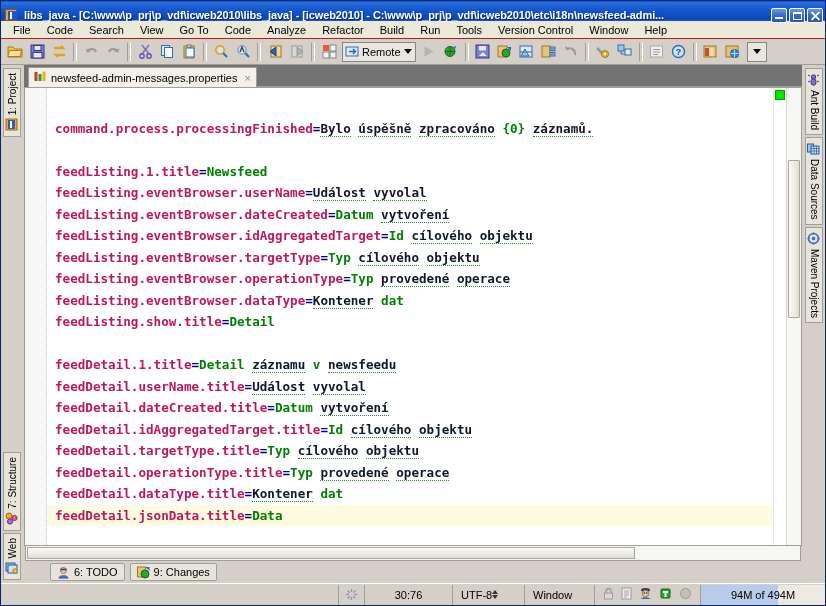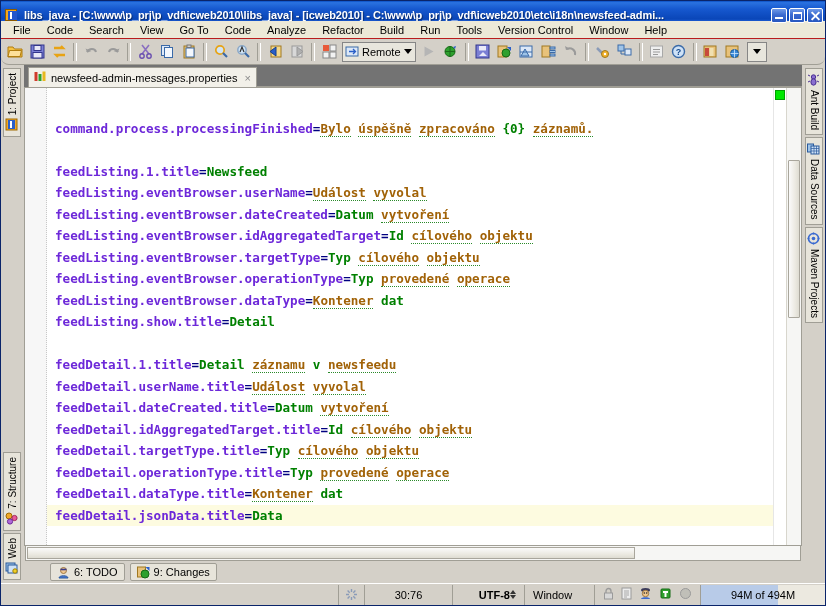--- a/index.html
+++ b/index.html
@@ -70,21 +70,20 @@
     white-space: nowrap;
   }
 
   
   .toolbar {
     height: 26px; flex: 0 0 26px;
     background: #d4d0c8;
     display: flex; align-items: center;
     padding-left: 3px;
     border-bottom: 1px solid #a09e95;
-    border-radius: 8px;
   }
   .tbtn {
     width: 22px; height: 22px;
     display: flex; align-items: center; justify-content: center;
     cursor: pointer; position: relative;
     flex: 0 0 22px;
   }
   .tsep { width: 2px; height: 18px; border-left: 1px solid #a09e95; border-right: 1px solid #fff; margin: 0 3px; flex:0 0 4px;}
   .remote-combo {
     display: flex; align-items: center;
@@ -179,24 +178,24 @@
     font-family: "DejaVu Sans Mono", "Liberation Mono", monospace;
     font-size: 12.6px;
     font-weight: bold;
     line-height: 21.5px;
     height: 21.5px;
     white-space: pre;
     padding-left: 8px;
     color: #000080;
   }
   .code-line.hl { background: #fdfbe0; }
-  .k { color: #6d28d9; }
+  .k { color: #be185d; }
   .eq { color: #000080; }
   .v { color: #008000; }
-  .sp { color: #a16207; border-bottom: 1px dotted #2a8a2a; }
+  .sp { color: #0f172a; border-bottom: 1px dotted #2a8a2a; }
   .marker-bar {
     width: 13px; flex: 0 0 13px;
     background: #fff;
     position: relative;
     border-left: 1px solid #e6e6e6;
   }
   .ok-square {
     position: absolute; right: 1px; top: 2px;
     width: 10px; height: 10px;
     background: #00e800; border: 1px solid #00a000;
@@ -258,21 +257,21 @@
     font-size: 11px;
   }
   .st-left { flex: 1 1 auto; padding-left: 6px; color: #333; }
   .st-cell {
     height: 20px; display: flex; align-items: center; justify-content: center;
     padding: 0 8px;
     border-left: 1px solid #a09e95;
   }
   .st-cell.spin { padding: 0 6px; }
   .st-pos { width: 88px; }
-  .st-enc { width: 72px; justify-content: flex-end; cursor: pointer; font-weight: bold; }
+  .st-enc { width: 72px; justify-content: flex-start; cursor: pointer; }
   .st-ins { width: 70px; justify-content: flex-start; }
   .st-icons { gap: 7px; padding: 0 8px; }
   .st-mem {
     width: 125px; justify-content: center;
     background: linear-gradient(to right, #b8cbe8 0%, #b8cbe8 62%, #ece9e0 62%, #ece9e0 100%);
     cursor: pointer;
   }
   .updown { display: flex; flex-direction: column; gap: 1px; }
   .updown .u { width:0;height:0;border-left:3px solid transparent;border-right:3px solid transparent;border-bottom:4px solid #333;}
   .updown .d { width:0;height:0;border-left:3px solid transparent;border-right:3px solid transparent;border-top:4px solid #333;}

